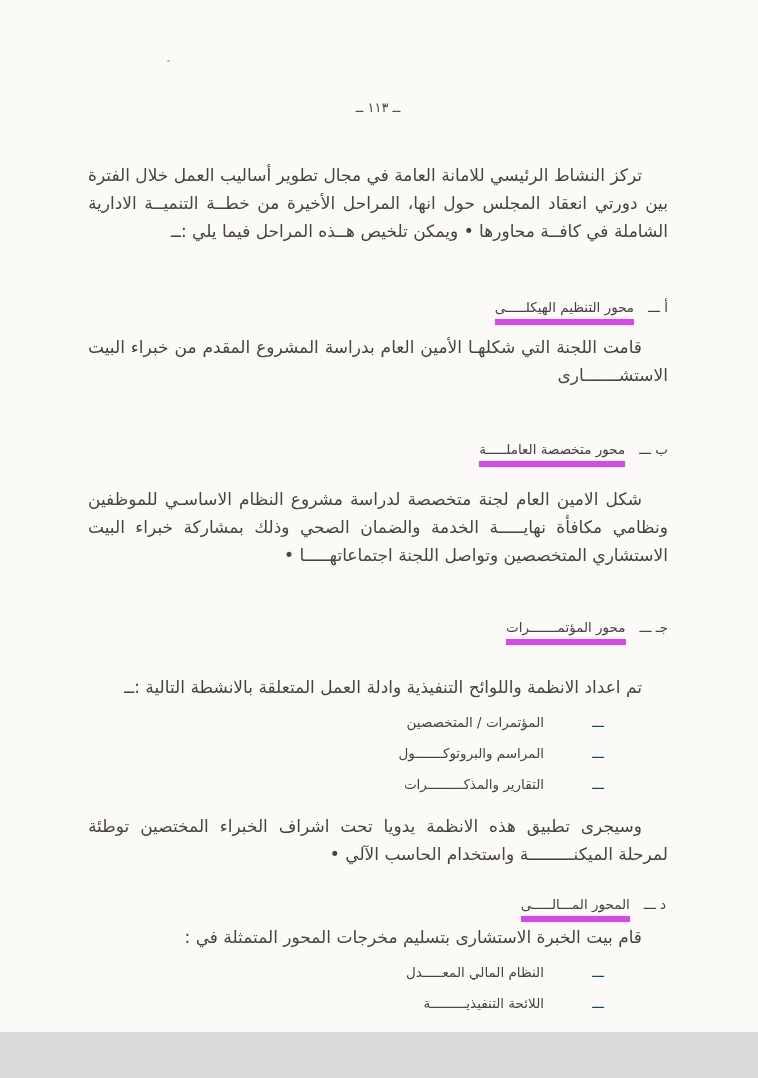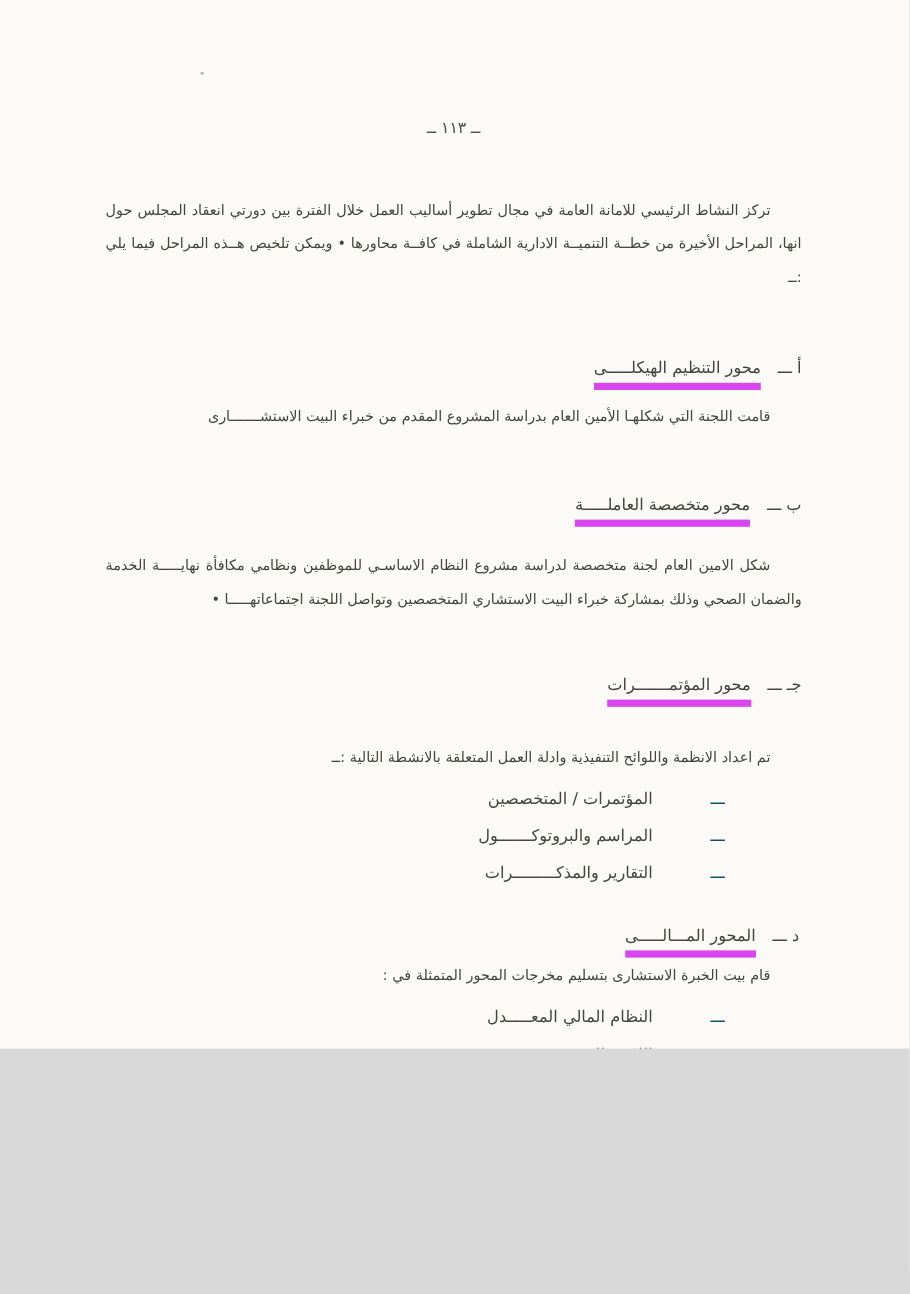--- a/index.html
+++ b/index.html
@@ -3,39 +3,39 @@
 <meta charset="utf-8">
 <style>
   html, body {
     margin: 0;
     padding: 0;
     background: #d9d9d9;
   }
   .sheet {
     position: relative;
     width: 758px;
-    height: 874px;
+    height: 1032px;
     margin: 0 auto;
     background: #fbfaf7;
     box-sizing: border-box;
     padding: 100px 90px 0 88px;
     direction: rtl;
     font-family: "DejaVu Sans", sans-serif;
     color: #474440;
     overflow: hidden;
   }
   .page-number {
     text-align: center;
     font-size: 13px;
     letter-spacing: 2px;
     color: #4d4a45;
   }
   p { margin: 0; }
   .para {
-    font-size: 12px;
+    font-size: 17px;
     line-height: 28px;
     text-align: justify;
     text-align-last: right;
     text-indent: 26px;
     color: #47443f;
   }
   .intro { margin-top: 46px; }
   .heading {
     display: flex;
     align-items: baseline;
@@ -119,20 +119,21 @@
     <div class="list-item">
       <span class="dash">ـــ</span>
       <span>المراسم والبروتوكـــــــول</span>
     </div>
     <div class="list-item">
       <span class="dash">ـــ</span>
       <span>التقارير والمذكـــــــــرات</span>
     </div>
   </div>
 
+  <p class="para footer-c">وسيجرى تطبيق هذه الانظمة يدويا تحت اشراف الخبراء المختصين توطئة لمرحلة الميكنـــــــــة واستخدام الحاسب الآلي •</p>
 
   <div class="heading h-d">
     <span class="marker">د ـــ</span>
     <span class="title">المحور المـــالـــــى</span>
   </div>
   <p class="para lead-d">قام بيت الخبرة الاستشارى بتسليم مخرجات المحور المتمثلة في :</p>
 
   <div class="list list-d">
     <div class="list-item">
       <span class="dash">ـــ</span>

